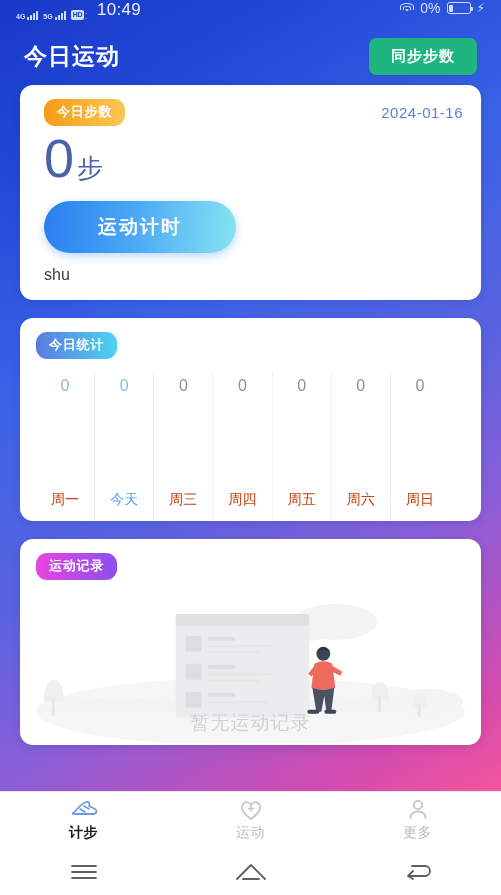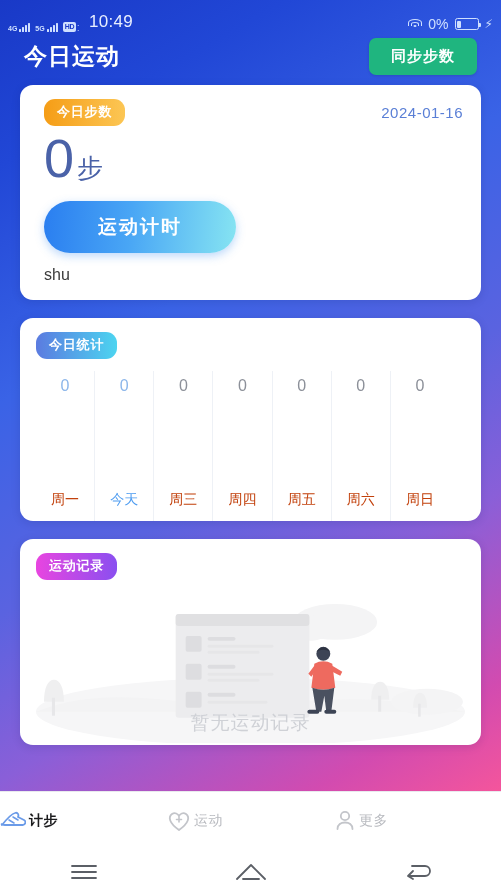--- a/index.html
+++ b/index.html
@@ -11,22 +11,22 @@
   body {
     background: linear-gradient(150deg,
         #1939c7 0%, #2147d6 14%, #3a63e6 34%,
         #5a63e0 52%, #8a5fd8 66%, #d24bb0 82%,
         #f7569a 92%, #fb7c8e 100%);
     position:relative;
   }
 
   
   #status-bar {
-    height:32px; display:flex; align-items:flex-end;
-    padding:0 8px; color:#d8e4ff;
+    height:32px; display:flex; align-items:flex-start;
+    padding:0 16px; color:#d8e4ff;
     font-size:16px; position:relative; z-index:5;
   }
   .sb-left { display:flex; align-items:flex-end; gap:5px; }
   .sig { display:flex; align-items:flex-end; gap:1px; }
   .sig .lbl { font-size:7px; line-height:7px; font-weight:700; margin-right:1px; color:#cfe0ff; }
   .sig .bars { display:flex; align-items:flex-end; gap:1px; height:9px; }
   .sig .bars i { width:2px; background:#cfe0ff; display:block; border-radius:.5px; }
   .sig .bars i:nth-child(1){height:3px}
   .sig .bars i:nth-child(2){height:5px}
   .sig .bars i:nth-child(3){height:7px}
@@ -118,21 +118,21 @@
   }
   #empty-illustration { position:absolute; inset:0; }
 
   
   #tab-bar {
     position:absolute; left:0; right:0; bottom:46px; height:58px;
     background:#ffffff; display:flex; align-items:center;
     border-top:1px solid #e9eaee; z-index:6;
   }
   .tab-item {
-    flex:1; display:flex; flex-direction:row; align-items:center;
+    flex:1; display:flex; flex-direction:column; align-items:center;
     gap:3px; cursor:pointer;
   }
   .tab-label { font-size:14px; color:#b9bbc0; letter-spacing:.5px; }
   .tab-item.active .tab-label { color:#1c1c1e; font-weight:700; }
   .tab-ico { height:22px; display:flex; align-items:center; }
 
   
   #nav-bar {
     position:absolute; left:0; right:0; bottom:0; height:46px;
     background:#ffffff; display:flex; align-items:center; z-index:6;

